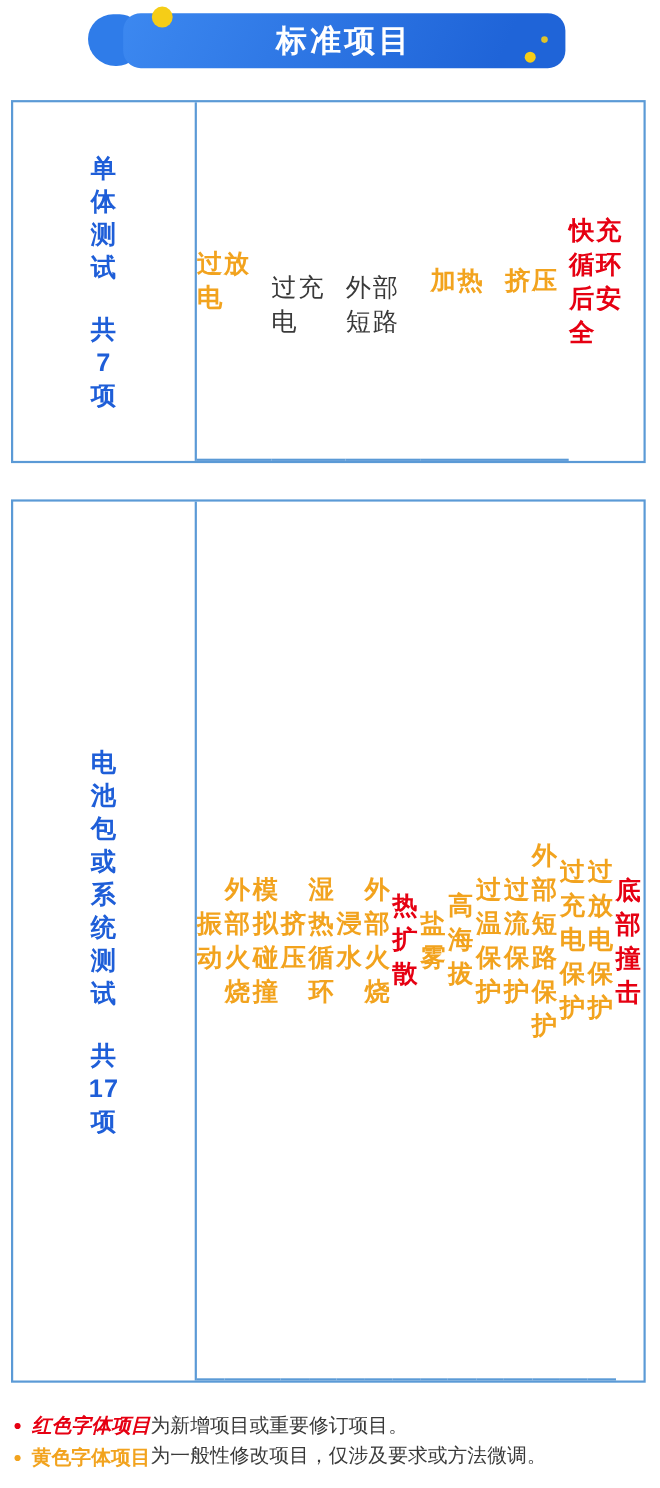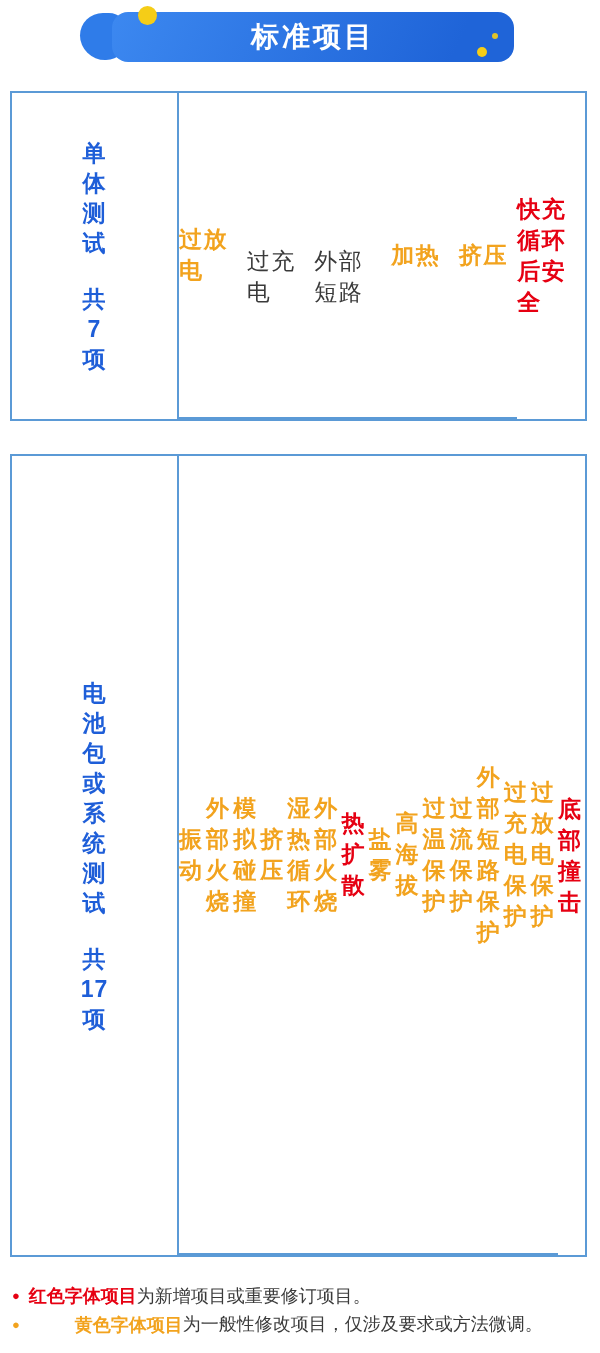--- a/index.html
+++ b/index.html
@@ -56,22 +56,22 @@
   .row.red    { color:var(--c-red);    font-weight:700; }
 
   
   .legend { position:absolute; left:12px; top:1283px; width:578px; }
   .legend-line { display:flex; align-items:center; line-height:26px; font-size:18px; }
   .legend-line + .legend-line { margin-top:3px; }
   .legend-bullet { font-size:13px; margin-right:9px; }
   .legend-bullet.red    { color:var(--c-red); }
   .legend-bullet.yellow { color:var(--c-yellow); }
   .legend-term { font-weight:bold; }
-  .legend-term.red    { color:var(--c-red); }
-  .legend-term.yellow { color:var(--c-yellow);margin-left:46px; }
+  .legend-term.red    { color:var(--c-red);font-style:italic; }
+  .legend-term.yellow { color:var(--c-yellow); }
   .legend-desc { color:var(--c-dark); }
 </style>
 </head>
 <body>
 
 <div class="banner-wrap">
   <div class="banner-blob"></div>
   <div class="banner">
     <span class="banner-title">标准项目</span>
   </div>
@@ -115,20 +115,21 @@
       <div class="lchar">共</div>
       <div class="lchar">17</div>
       <div class="lchar">项</div>
     </div>
   <div class="rows-col">
       <div class="row yellow">振动</div>
       <div class="row yellow">外部火烧</div>
       <div class="row yellow">模拟碰撞</div>
       <div class="row yellow">挤压</div>
       <div class="row yellow">湿热循环</div>
+      <div class="row yellow">浸水</div>
       <div class="row yellow">外部火烧</div>
       <div class="row red">热扩散</div>
       <div class="row yellow">盐雾</div>
       <div class="row yellow">高海拔</div>
       <div class="row yellow">过温保护</div>
       <div class="row yellow">过流保护</div>
       <div class="row yellow">外部短路保护</div>
       <div class="row yellow">过充电保护</div>
       <div class="row yellow">过放电保护</div>
       <div class="row red">底部撞击</div>

